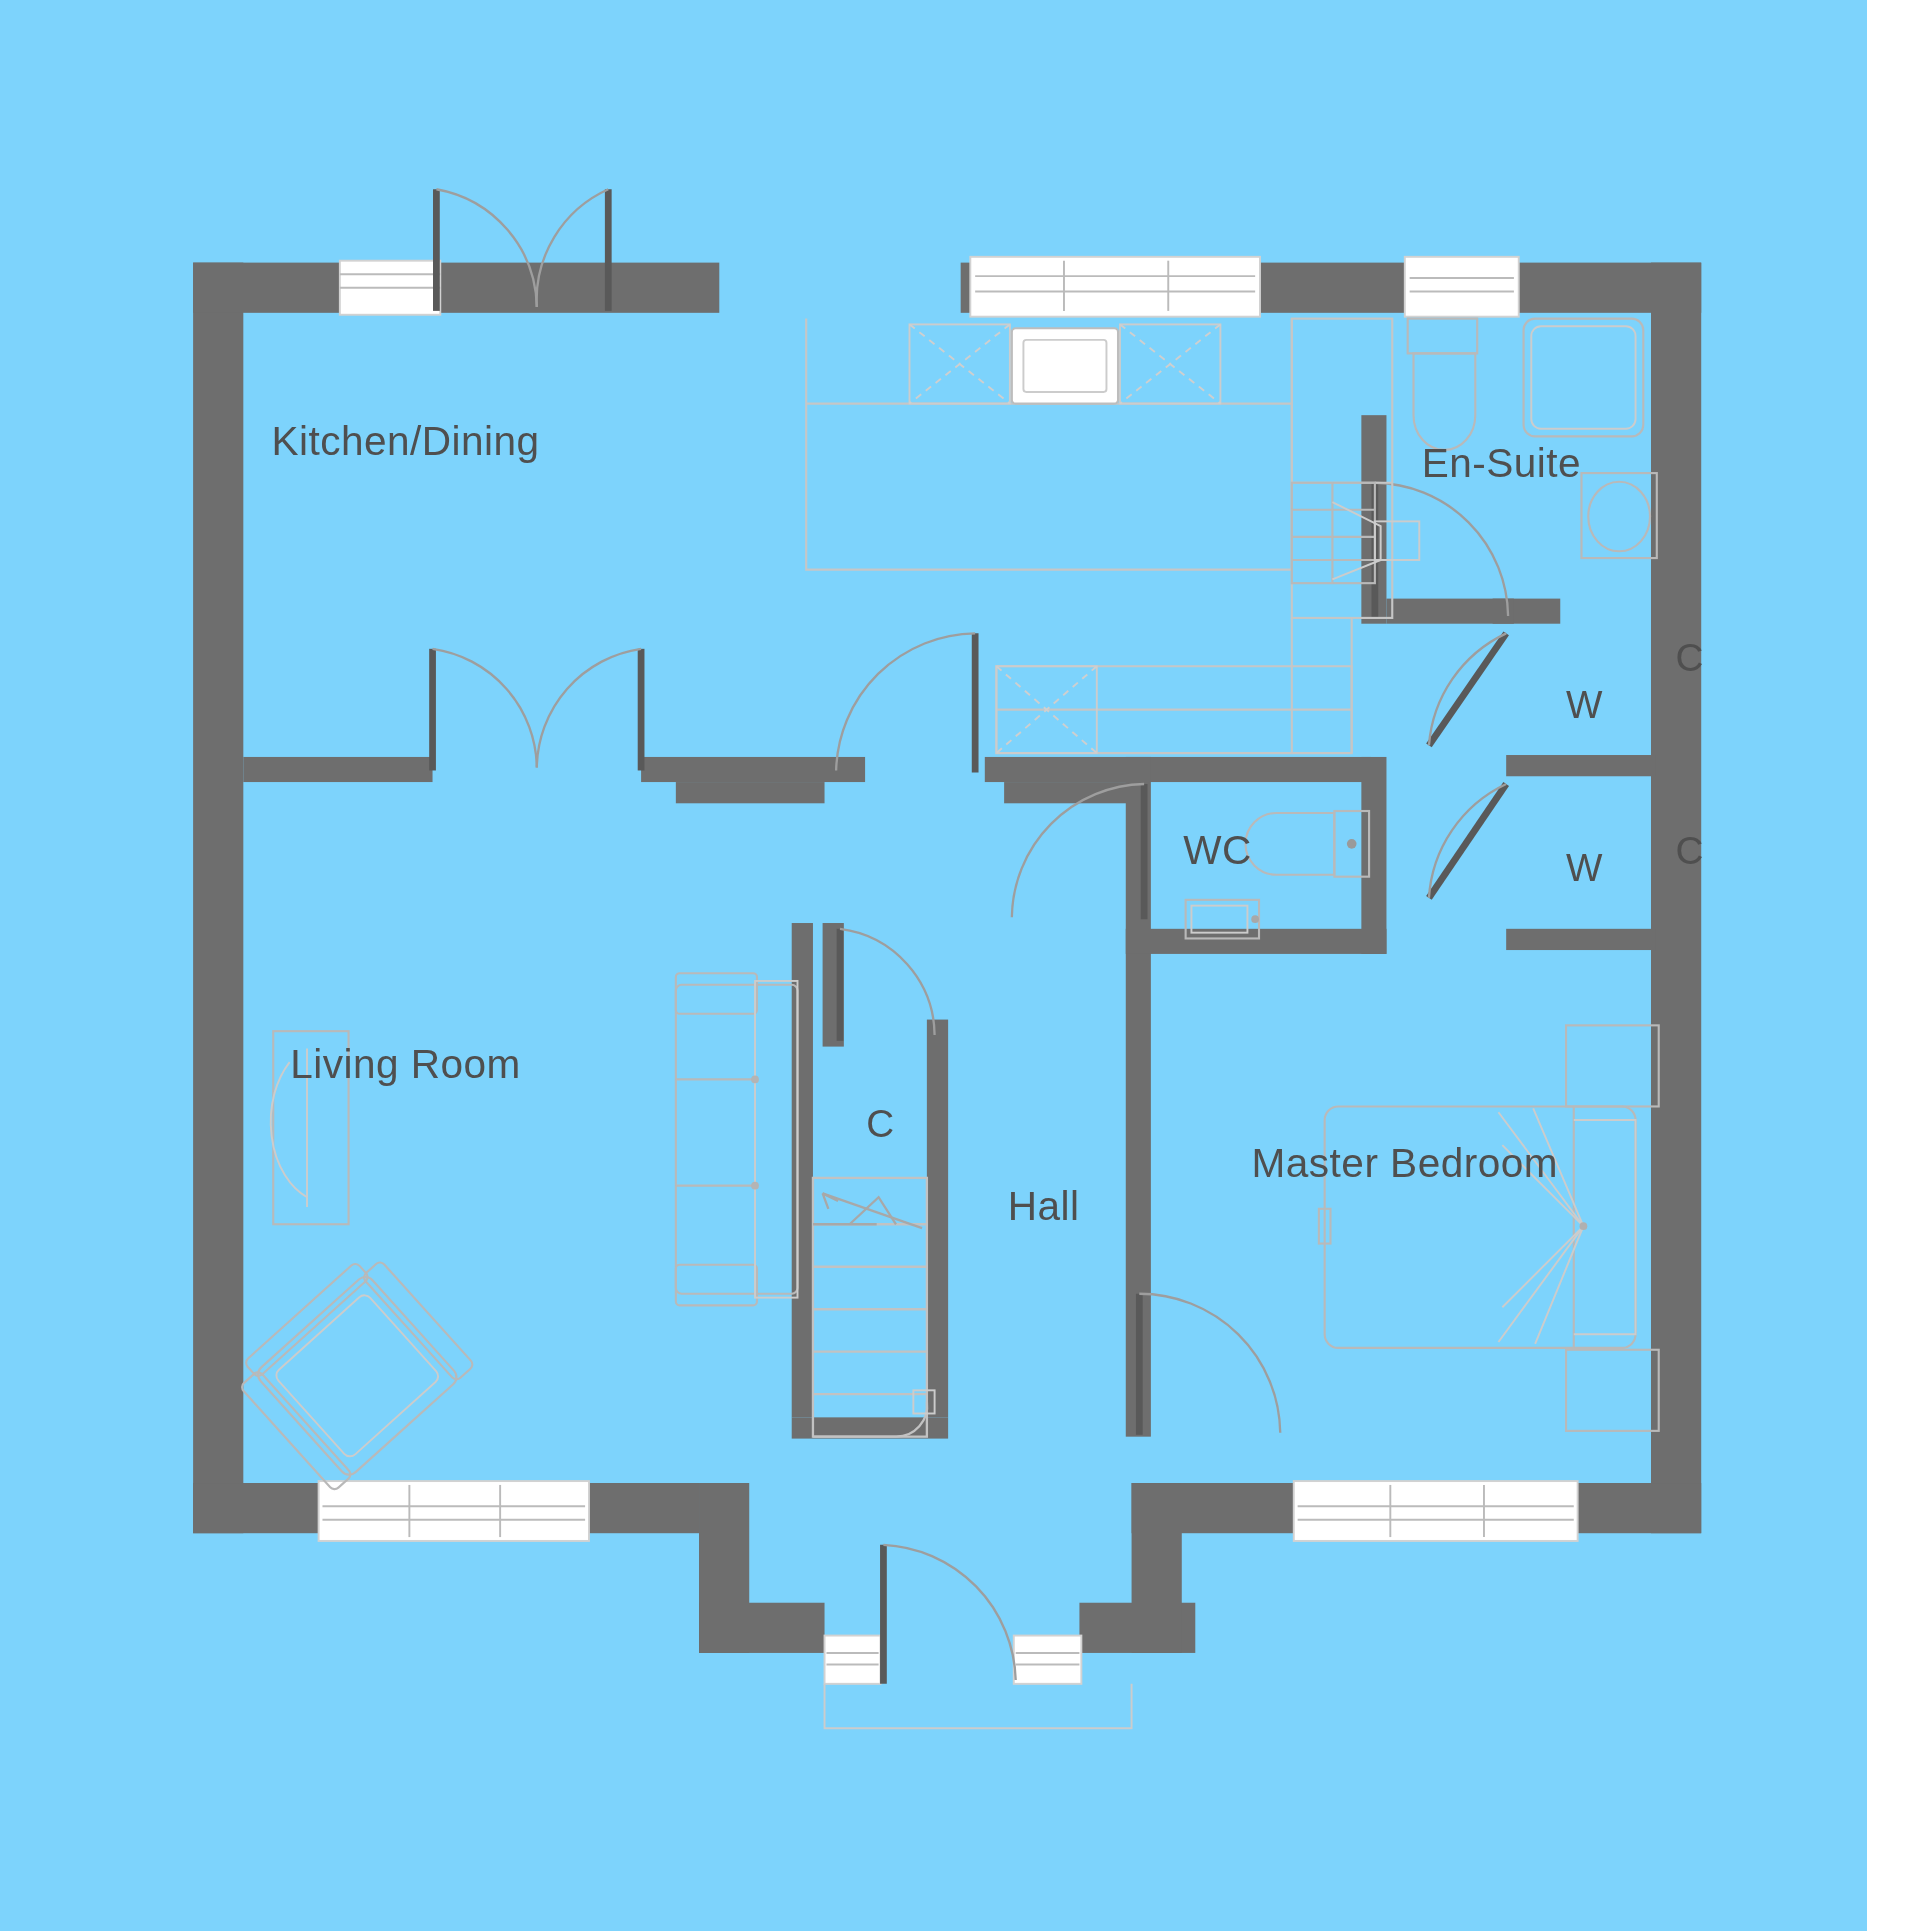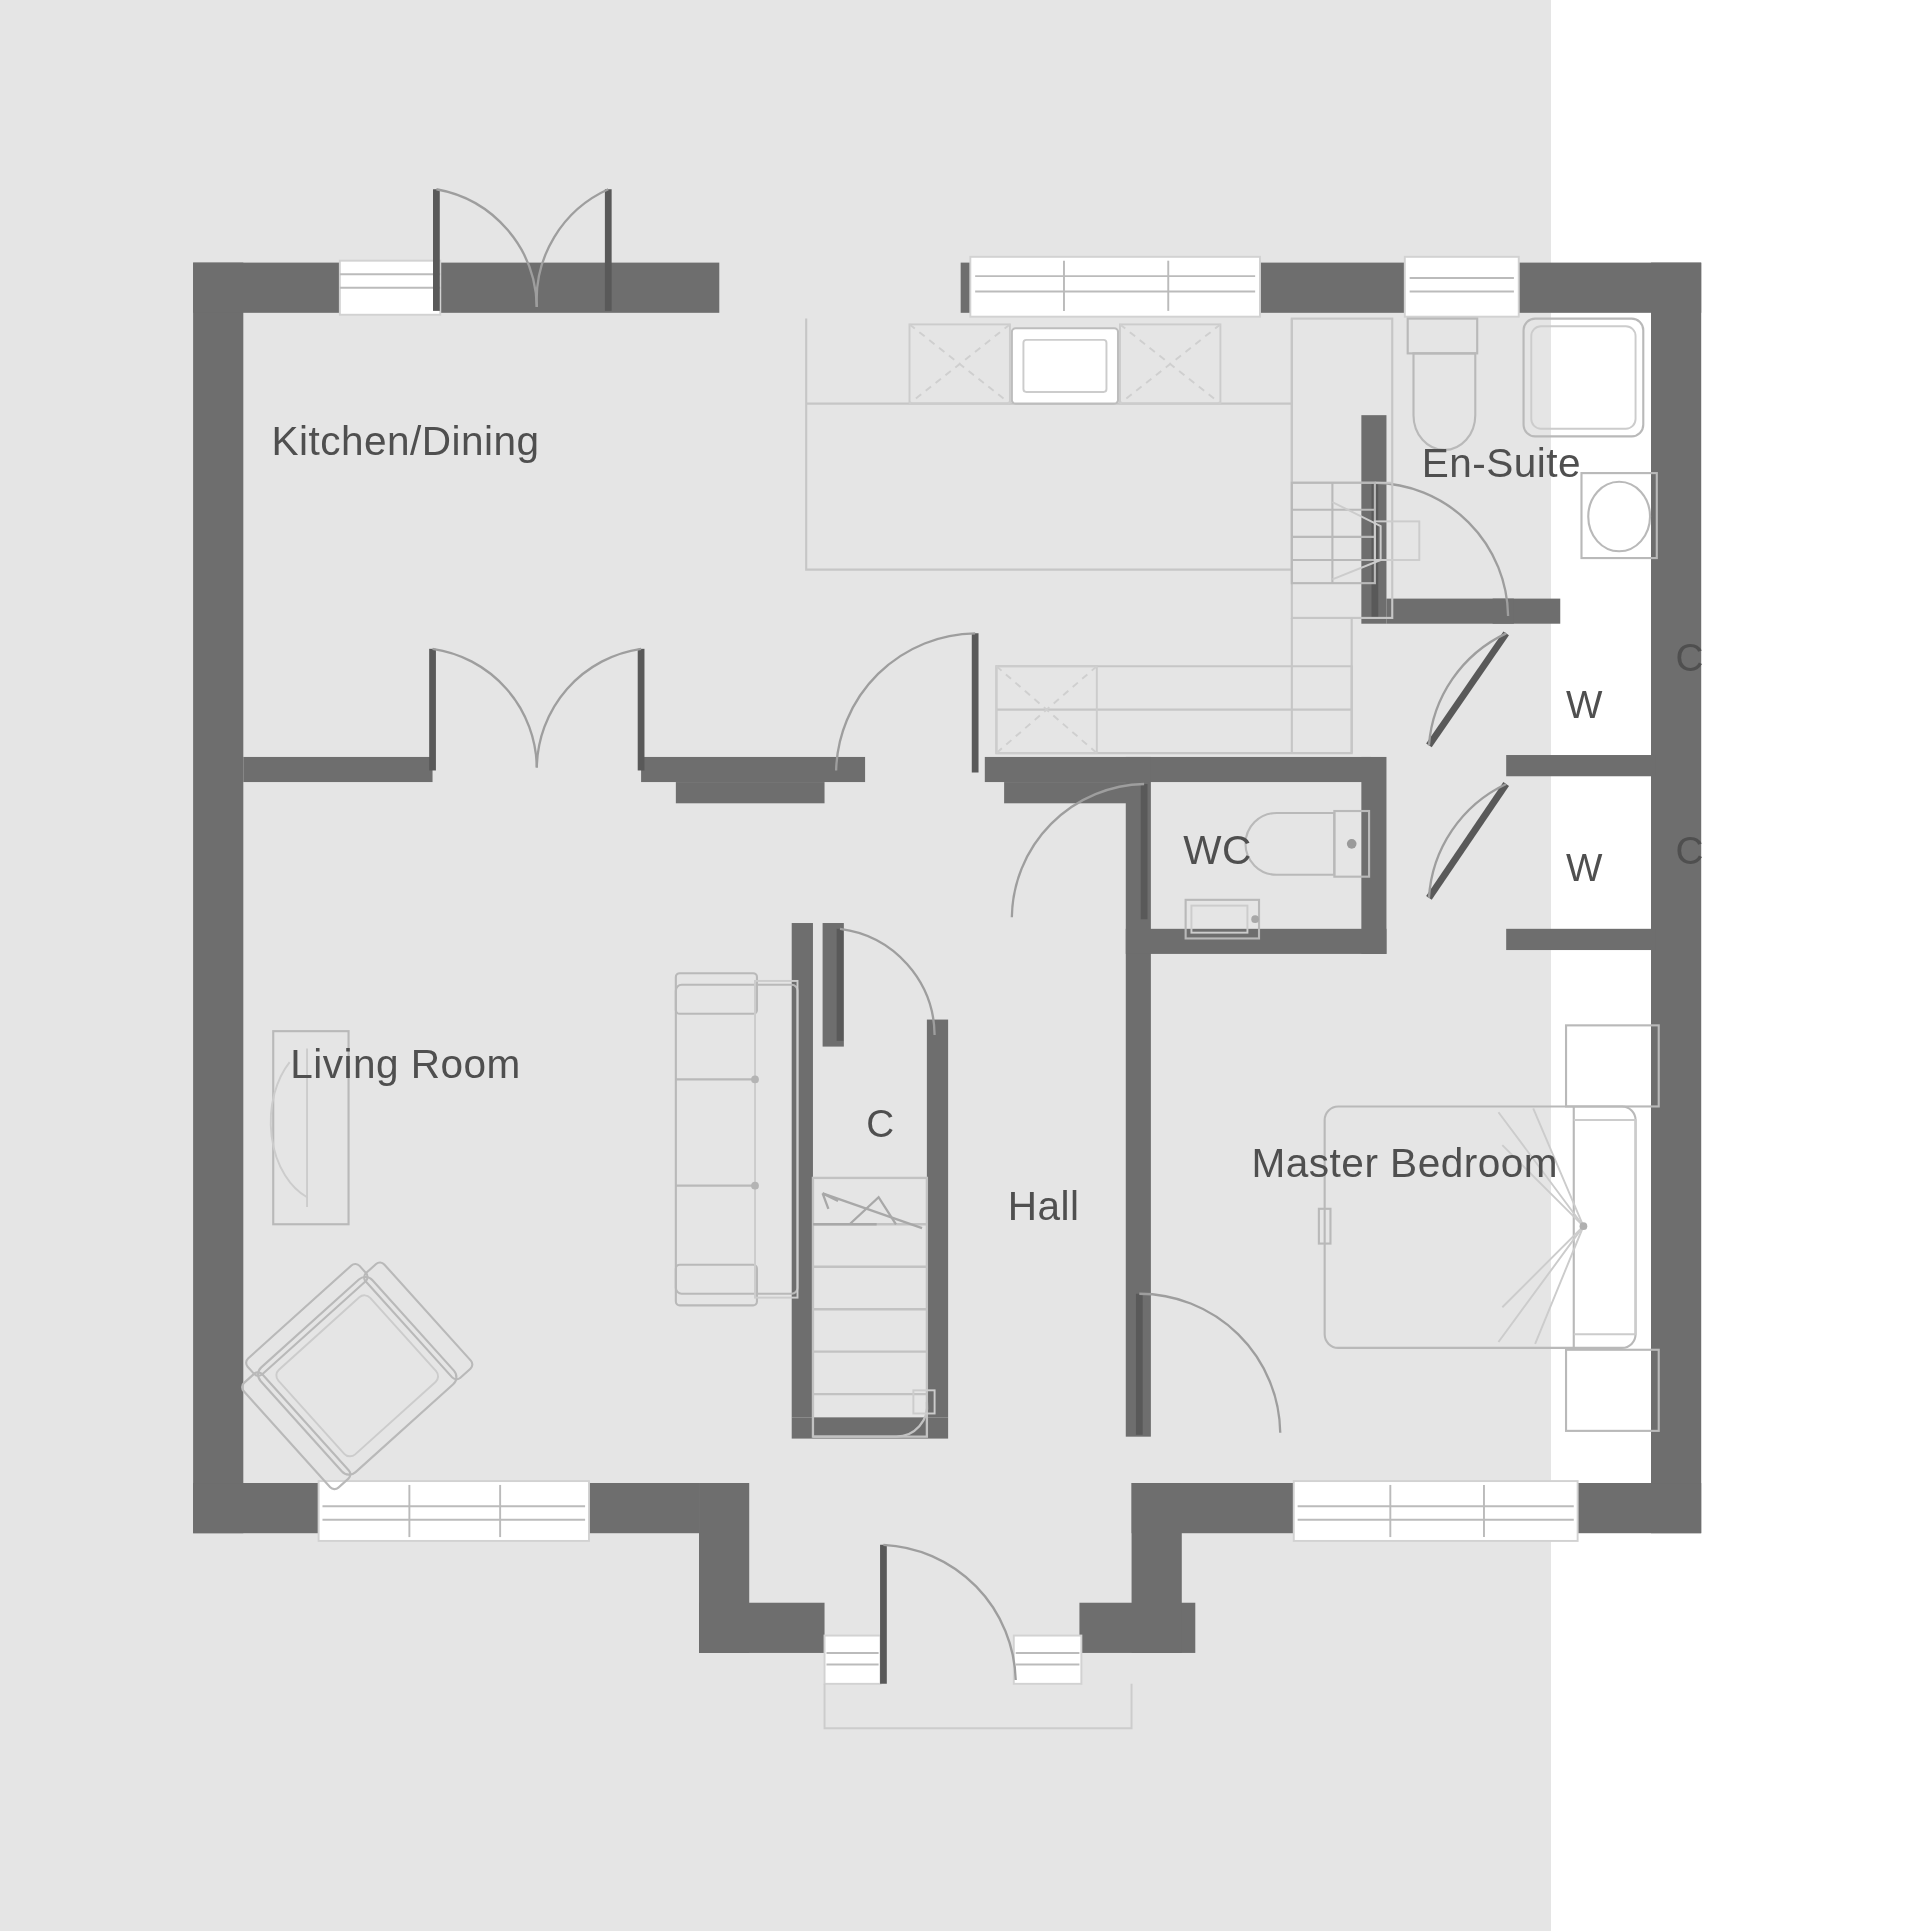--- a/index.html
+++ b/index.html
@@ -6,23 +6,23 @@
     margin: 0;
     padding: 0;
     background: #ffffff;
     width: 1931px;
     height: 1931px;
     overflow: hidden;
     font-family: "Liberation Sans", sans-serif;
   }
   #plan-root {
     position: relative;
-    width: 1551px;
+    width: 1867px;
     height: 1931px;
-    background: #e5e5e5;
+    background: #7dd3fc;
   }
   svg#floorplan {
     display: block;
     width: 1931px;
     height: 1931px;
   }
   .room-label {
     font-family: "Liberation Sans", sans-serif;
     fill: #4f4f4f;
     font-size: 42px;

